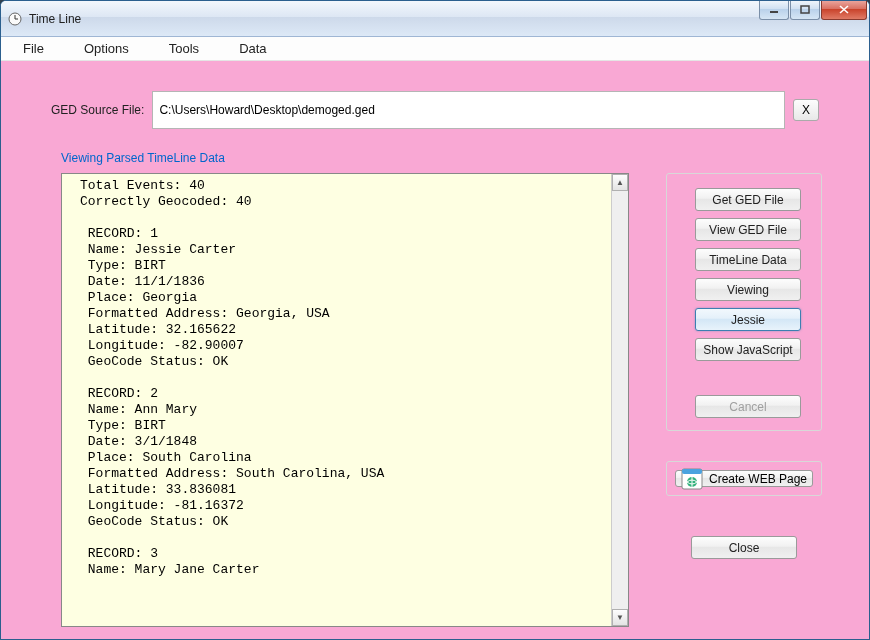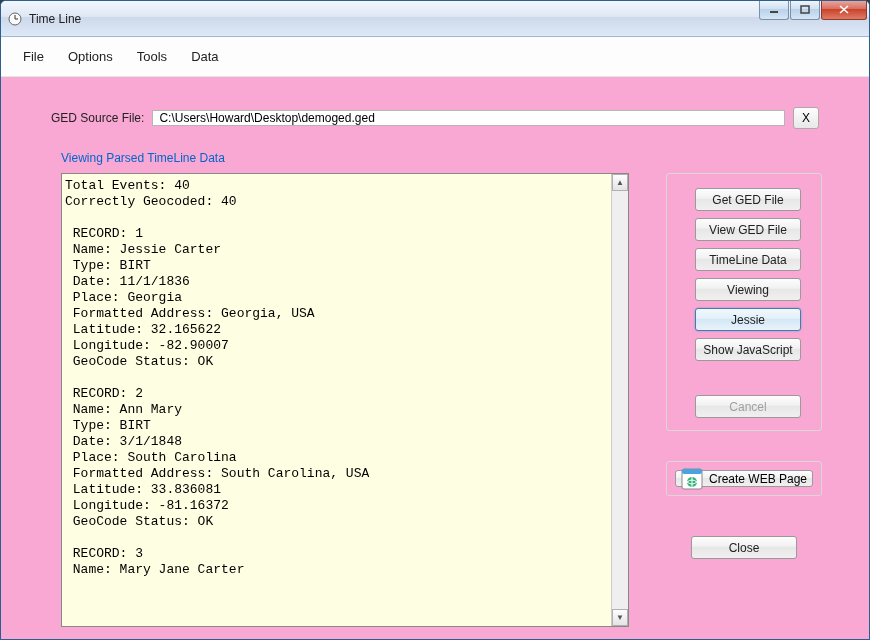--- a/index.html
+++ b/index.html
@@ -68,26 +68,27 @@
     cursor: default;
   }
   .win-btn.close-btn {
     width: 46px;
     background: linear-gradient(to bottom, #e9a39b 0%, #d86e5f 45%, #c9432b 46%, #e07b66 100%);
     border-color: #8a3a2e;
     color: #fff;
   }
   .win-btn svg { display: block; }
   .menubar {
-    height: 40px;
+    height: 24px;
     background: #fdfdfd;
     border-bottom: 1px solid #e5e5e5;
     display: flex;
     align-items: center;
     padding: 0 10px;
+    gap: 16px;
   }
   .menubar .menu-item {
     padding: 2px 12px;
     font-size: 13px;
     color: #222;
     cursor: default;
   }
   .client-area {
     flex: 1;
     background: #f9a8d4;
@@ -102,21 +103,21 @@
     gap: 8px;
     margin: 0 32px 0 32px;
   }
   .file-row label {
     font-size: 12px;
     color: #222;
     white-space: nowrap;
   }
   .path-input {
     flex: 1;
-    height: 16px;
+    height: 38px;
     border: 1px solid #b5b5b5;
     padding: 2px 6px;
     font-size: 12px;
     font-family: "Segoe UI", Tahoma, sans-serif;
     background: #fff;
   }
   .clear-btn {
     width: 26px;
     height: 22px;
     border: 1px solid #aaa;
@@ -148,21 +149,21 @@
     display: flex;
     overflow: hidden;
     max-width: 568px;
   }
   .text-content {
     flex: 1;
     font-family: "Courier New", monospace;
     font-size: 13px;
     line-height: 16px;
     white-space: pre;
-    padding: 4px 3px;
+    padding: 4px 18px;
     overflow: hidden;
     color: #000;
   }
   .fake-scroll {
     width: 17px;
     background: #f0f0f0;
     border-left: 1px solid #ccc;
     display: flex;
     flex-direction: column;
   }

